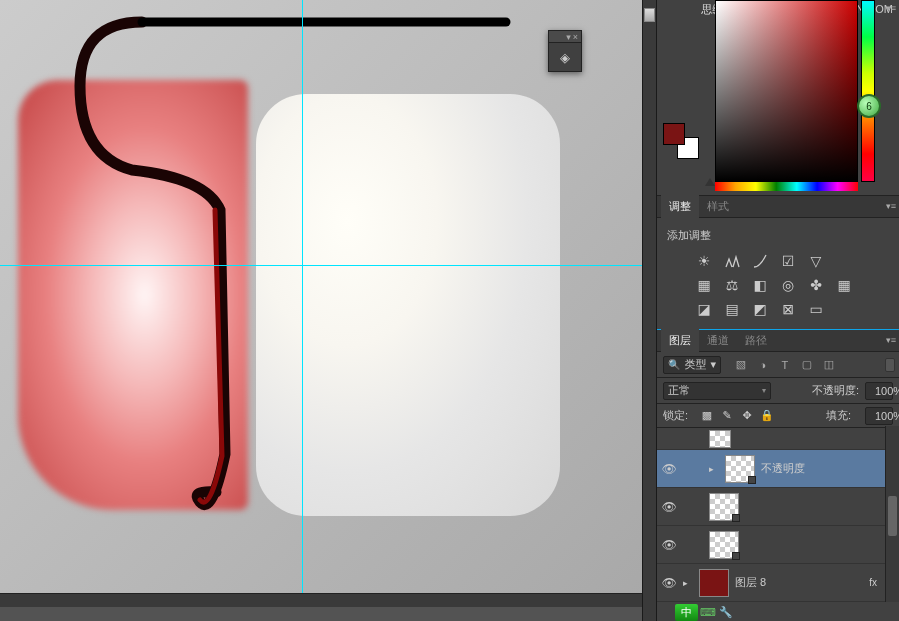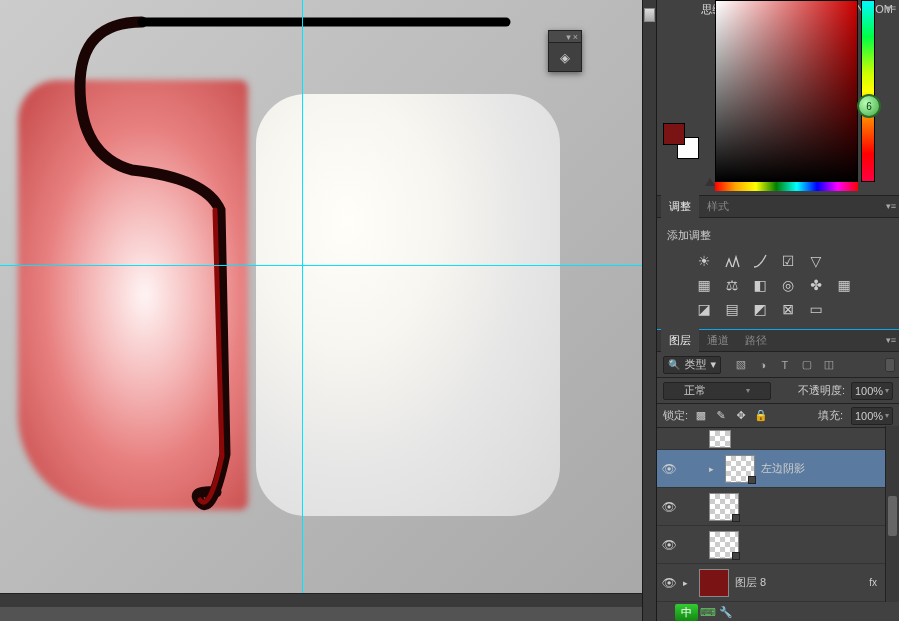--- a/index.html
+++ b/index.html
@@ -40,26 +40,26 @@
 .adjust-row{display:flex;gap:10px;padding:4px 0 4px 38px}
 .adj-ico{width:18px;height:16px;display:flex;align-items:center;justify-content:center;color:#ccc;font-size:14px}
 .adj-ico svg{width:16px;height:16px;fill:none;stroke:#ccc;stroke-width:1.3}
 .layers-filter{height:26px;display:flex;align-items:center;padding:0 6px;gap:4px;border-bottom:1px solid #222;position:relative}
 .filter-dd{display:flex;align-items:center;gap:4px;background:#333;border:1px solid #222;height:18px;padding:0 4px;border-radius:2px}
 .filter-dd .mag{font-size:10px}
 .filter-icons{display:flex;gap:6px;margin-left:8px}
 .filter-icons span{width:16px;height:16px;display:flex;align-items:center;justify-content:center;color:#aaa;font-size:11px}
 .toggle{position:absolute;right:4px;width:10px;height:14px;background:#555;border:1px solid #333;border-radius:2px}
 .layers-mode{height:26px;display:flex;align-items:center;padding:0 6px;gap:4px;border-bottom:1px solid #222}
-.mode-dd{display:flex;align-items:center;justify-content:space-between;background:#333;border:1px solid #222;height:18px;padding:0 20px;width:108px;border-radius:2px}
+.mode-dd{display:flex;align-items:center;justify-content:space-between;background:#333;border:1px solid #222;height:18px;padding:0 4px;width:108px;border-radius:2px}
 .mode-dd span:last-child{color:#888;font-size:8px}
 .opacity-label{margin-left:auto;margin-right:2px}
-.num-input{background:#333;border:1px solid #222;height:18px;width:42px;padding:0 3px;display:flex;align-items:center;justify-content:space-between;border-radius:2px}
+.num-input{background:#333;border:1px solid #222;height:18px;width:28px;padding:0 9px;display:flex;align-items:center;justify-content:space-between;border-radius:2px}
 .num-input span:last-child{color:#888;font-size:8px}
-.layers-lock{height:24px;display:flex;align-items:center;padding:0 6px;gap:6px;border-bottom:1px solid #222}
+.layers-lock{height:24px;display:flex;align-items:center;padding:0 6px;gap:12px;border-bottom:1px solid #222}
 .lock-icons{display:flex;gap:6px}
 .lock-icons span{width:14px;color:#ccc;font-size:11px;text-align:center}
 .layers-list{max-height:176px;overflow:hidden}
 .layer-row{height:38px;display:flex;align-items:center;border-bottom:1px solid #333;padding:0 4px;gap:6px;position:relative}
 .layer-row.sel{background:#5a7aa0}
 .layer-row.half{height:22px}
 .eye{width:16px;text-align:center;color:#ccc;font-size:12px}
 .indent{width:20px}
 .chev{width:10px;color:#ccc;font-size:9px}
 .thumb{width:30px;height:28px;background:#fff;border:1px solid #888;position:relative;flex-shrink:0}
@@ -217,21 +217,21 @@
         <span class="indent"></span>
       <div class="thumb checker mini"></div>
     </div>
     <div class="layer-row sel">
       <span class="eye">👁</span>
       <span class="indent"></span>
       <span class="chev">▸</span>
       <div class="thumb checker">
           <div class="thumb-ind"></div>
         </div>
-      <span class="layer-name">左边阴影</span>
+      <span class="layer-name">不透明度</span>
     </div>
     <div class="layer-row">
       <span class="eye">👁</span>
       <span class="indent"></span>
       <div class="thumb checker">
           <div class="thumb-ind"></div>
         </div>
     </div>
     <div class="layer-row">
       <span class="eye">👁</span>

